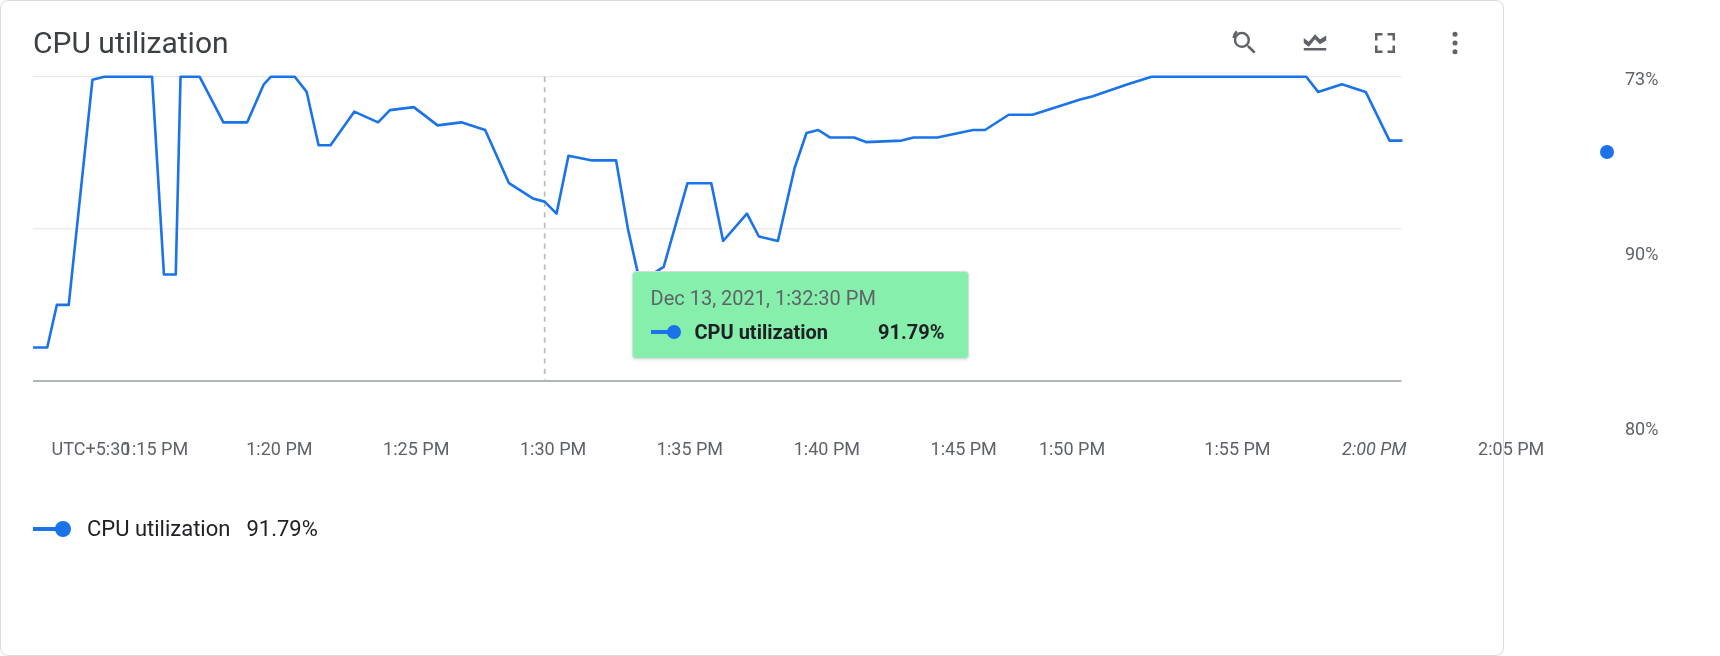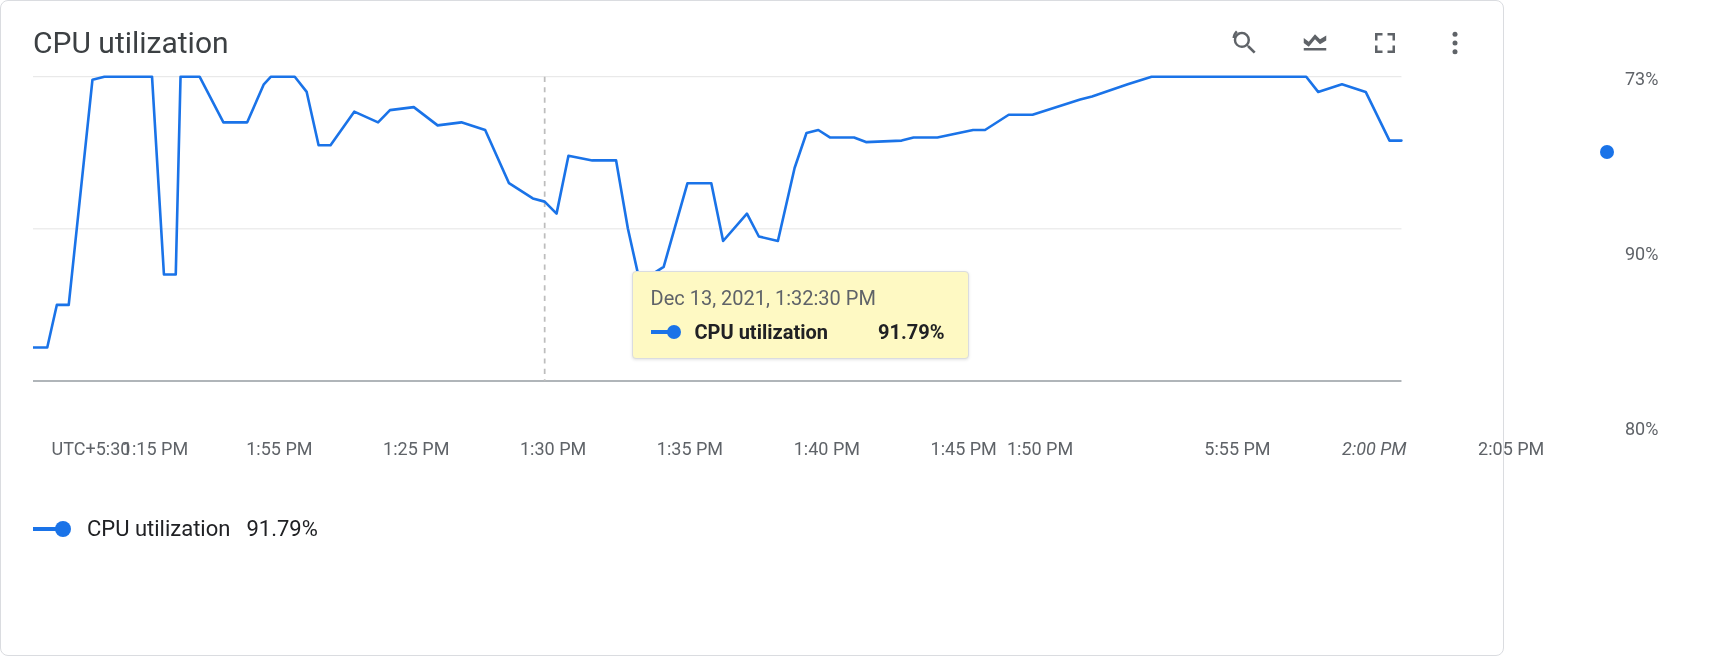--- a/index.html
+++ b/index.html
@@ -7,21 +7,21 @@
   .header{display:flex;align-items:center;justify-content:space-between;margin-bottom:8px;}
   .title{font-size:30px;font-weight:400;color:#3c4043;}
   .toolbar{display:flex;align-items:center;gap:38px;}
   .tool-btn{width:32px;height:32px;display:flex;align-items:center;justify-content:center;color:#5f6368;cursor:pointer;}
   .tool-btn svg{width:30px;height:30px;fill:#5f6368;}
   .chart-area{position:relative;width:100%;height:430px;}
   .chart-svg{position:absolute;inset:0;}
   .xlabels{position:absolute;left:0;right:0;top:370px;display:flex;font-size:18px;color:#5f6368;}
   .xlabel{position:absolute;transform:translateX(-50%);white-space:nowrap;}
   .ylabel{position:absolute;font-size:18px;color:#5f6368;transform:translateY(-50%);}
-  .tooltip{position:absolute;background:#fef9c3;border:1px solid #dadce0;border-radius:4px;padding:14px 24px 14px 18px;box-shadow:0 1px 3px rgba(60,64,67,.15);z-index:5;}
+  .tooltip{position:absolute;background:#86efac;border:1px solid #dadce0;border-radius:4px;padding:14px 24px 14px 18px;box-shadow:0 1px 3px rgba(60,64,67,.15);z-index:5;}
   .tt-date{color:#5f6368;font-size:20px;margin-bottom:10px;}
   .tt-row{display:flex;align-items:center;gap:14px;}
   .tt-marker{display:flex;align-items:center;}
   .tt-marker .line{width:18px;height:4px;background:#1a73e8;}
   .tt-marker .dot{width:14px;height:14px;border-radius:50%;background:#1a73e8;margin-left:-2px;}
   .tt-label{font-size:20px;font-weight:700;color:#202124;}
   .tt-val{font-size:20px;font-weight:700;color:#202124;margin-left:auto;padding-left:36px;}
   .legend{display:flex;align-items:center;gap:16px;margin-top:18px;}
   .legend .marker{display:flex;align-items:center;}
   .legend .marker .line{width:24px;height:4px;background:#1a73e8;}
@@ -74,28 +74,28 @@
         <path d="M0.0 321.5 L16.4 321.5 L27.4 272.5 L41.1 272.5 L68.4 13.5 L82.1 10.0 L95.8 10.0 L136.9 10.0 L150.6 237.5 L164.2 237.5 L169.7 10.0 L191.6 10.0 L219.0 62.5 L227.2 62.5 L246.4 62.5 L265.5 18.8 L273.7 10.0 L301.1 10.0 L314.8 27.5 L328.5 88.8 L342.2 88.8 L369.5 50.2 L396.9 62.5 L410.6 48.5 L438.0 45.0 L465.4 66.0 L492.7 62.5 L520.1 71.3 L547.5 132.5 L574.9 150.0 L588.5 153.7 L602.2 167.5 L615.9 101.0 L643.3 106.3 L670.7 106.3 L684.3 185.0 L698.0 246.3 L725.4 228.8 L752.8 132.5 L780.2 132.5 L793.8 199.0 L821.2 167.5 L834.9 193.8 L856.8 199.0 L876.0 115.0 L889.7 74.8 L903.3 71.3 L917.0 80.0 L944.4 80.0 L958.1 85.2 L999.1 83.5 L1012.8 80.0 L1040.2 80.0 L1081.3 71.3 L1095.0 71.3 L1122.3 53.8 L1149.7 53.8 L1204.5 36.3 L1218.1 32.7 L1259.2 18.8 L1286.6 10.0 L1341.3 10.0 L1396.1 10.0 L1464.5 10.0 L1478.2 27.5 L1505.6 18.8 L1532.9 27.5 L1560.3 83.5 L1574.0 83.5 " fill="none" stroke="#1a73e8" stroke-width="3" stroke-linejoin="round" stroke-linecap="round"></path>
       </svg>
     <div id="ylabels">
         <div class="ylabel" style="left: 1592px; top: 10px;">73%</div>
         <div class="ylabel" style="left: 1544px; top: 185px; margin-left: 48px;">90%</div>
         <div class="ylabel" style="left: 1592px; top: 360px;">80%</div>
       </div>
     <div class="xlabels" id="xlabels">
         <div class="xlabel" style="left: 58px;">UTC+5:30</div>
         <div class="xlabel" style="left: 122px;">1:15 PM</div>
-        <div class="xlabel" style="left: 246.365px;">1:55 PM</div>
+        <div class="xlabel" style="left: 246.365px;">1:20 PM</div>
         <div class="xlabel" style="left: 383.235px;">1:25 PM</div>
         <div class="xlabel" style="left: 520.104px;">1:30 PM</div>
         <div class="xlabel" style="left: 656.974px;">1:35 PM</div>
         <div class="xlabel" style="left: 793.843px;">1:40 PM</div>
         <div class="xlabel" style="left: 930.713px;">1:45 PM</div>
-        <div class="xlabel" style="left: 1007px;">1:50 PM</div>
-        <div class="xlabel" style="left: 1204.45px;">5:55 PM</div>
+        <div class="xlabel" style="left: 1039px;">1:50 PM</div>
+        <div class="xlabel" style="left: 1204.45px;">1:55 PM</div>
         <div class="xlabel" style="left: 1341.32px; font-style: italic;">2:00 PM</div>
         <div class="xlabel" style="left: 1478.19px;">2:05 PM</div>
       </div>
     <div id="end-dot" class="end-dot" style="left: 1574px; top: 83.5px;"></div>
 
     <div class="tooltip" id="tooltip" style="left: 598.539px; top: 202.5px;">
       <div class="tt-date">Dec 13, 2021, 1:32:30 PM</div>
       <div class="tt-row">
         <span class="tt-marker">
             <span class="line"></span>

